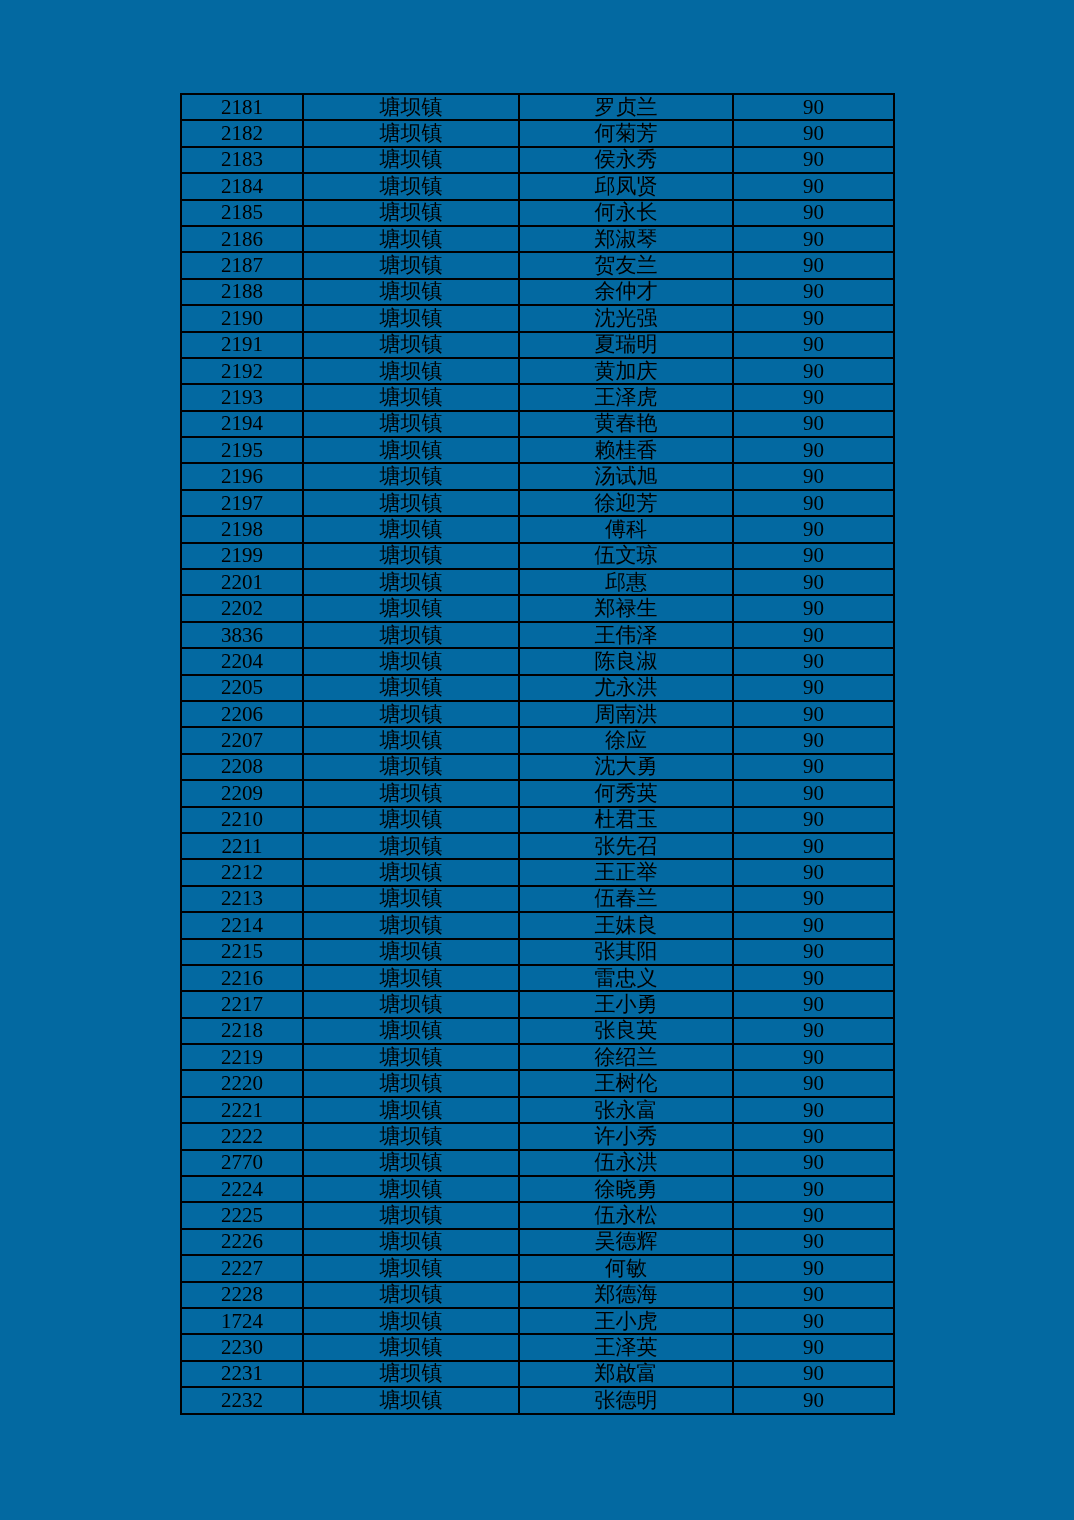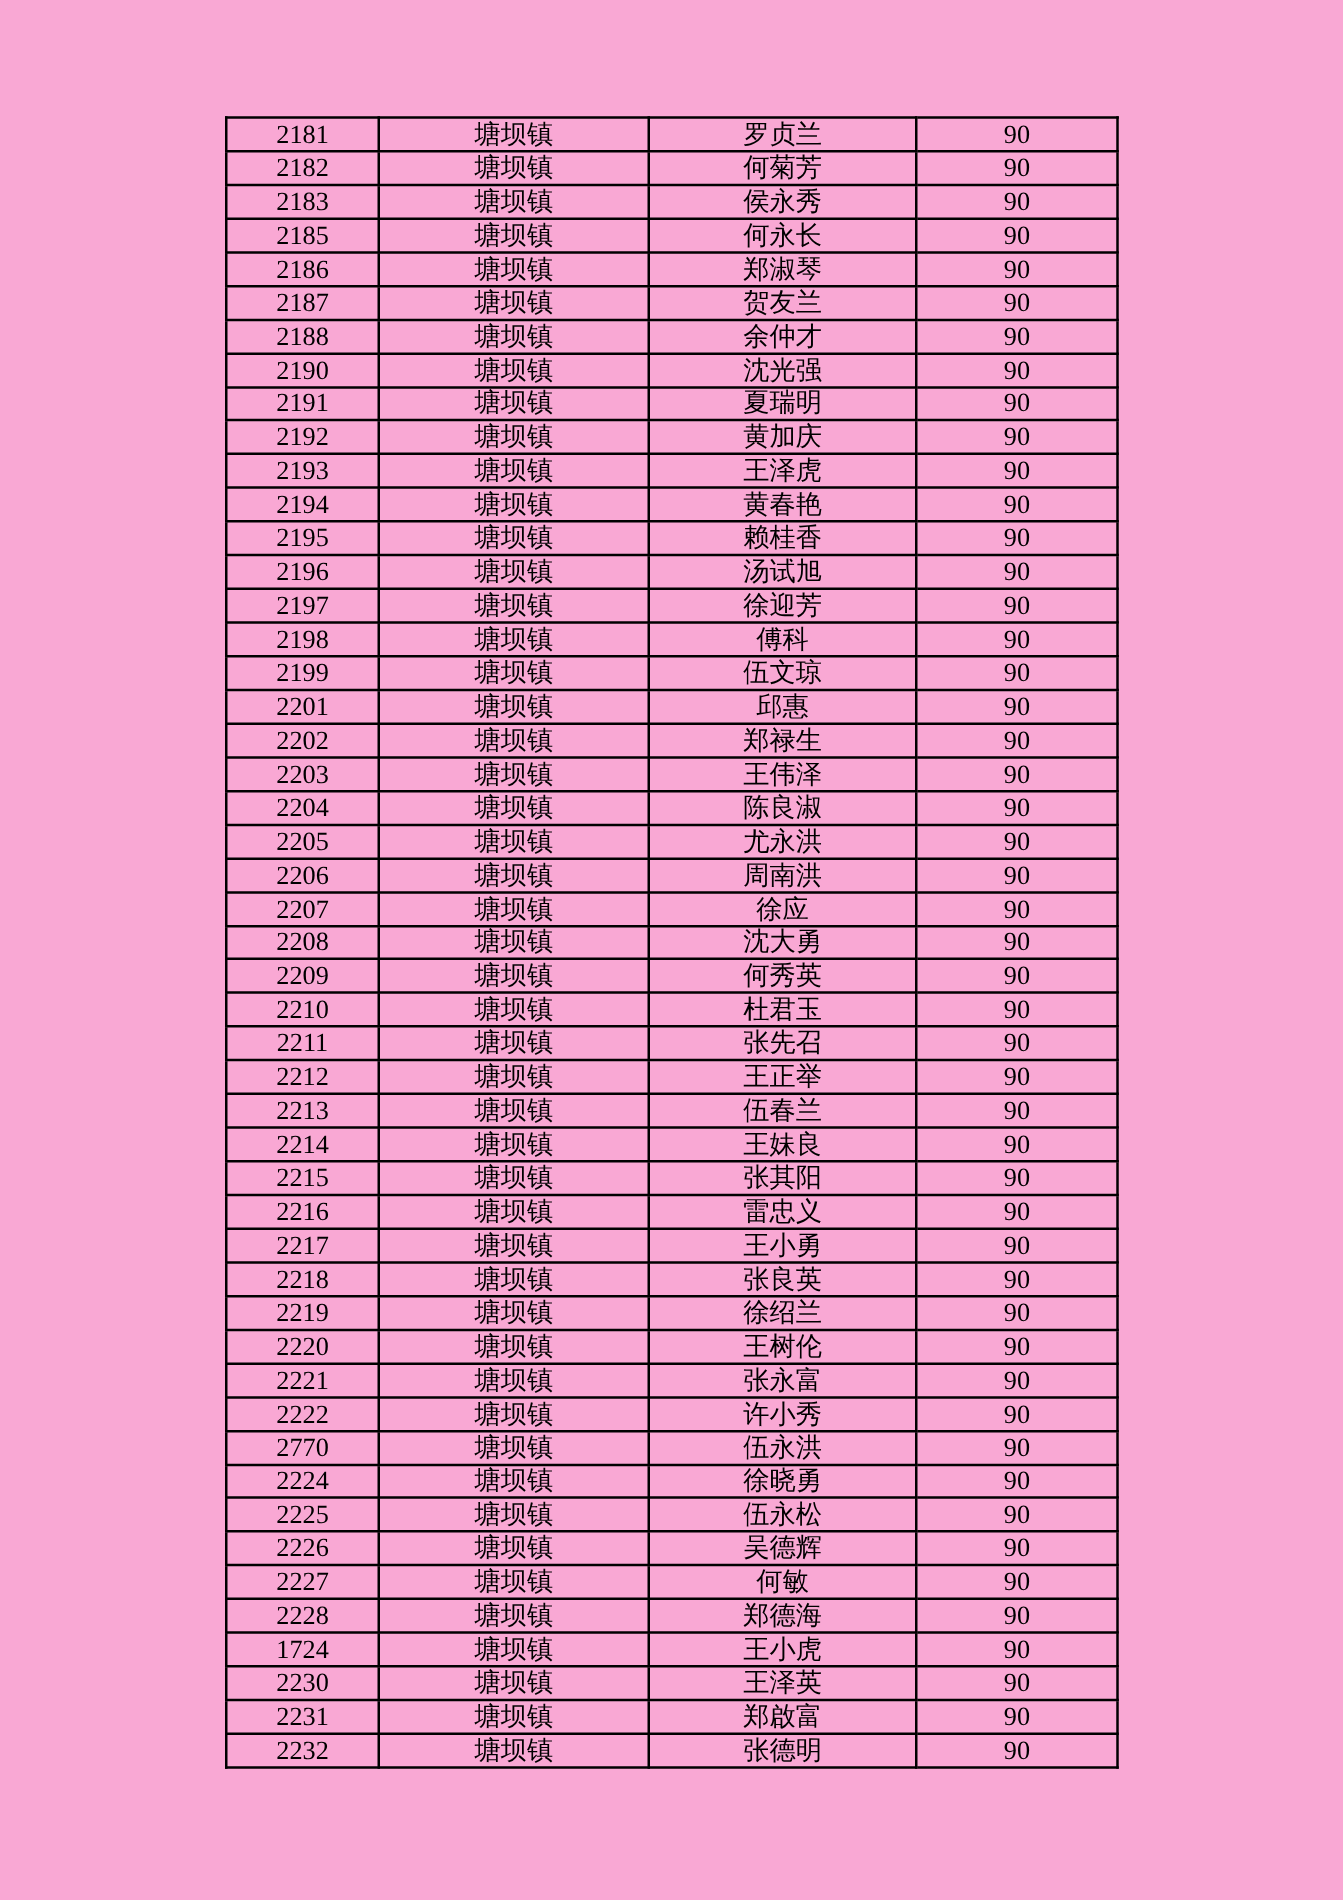--- a/index.html
+++ b/index.html
@@ -13,21 +13,21 @@
     height: 1520px;
     overflow: hidden;
     font-family: "Liberation Serif", "DejaVu Serif", serif;
     color: #000000;
   }
   .page {
     position: absolute;
     left: 0; top: 0;
     width: 1074px;
     height: 1520px;
-    background: #f9a8d4;
+    background: #0369a1;
   }
   table.score-table {
     position: absolute;
     left: 180px;
     top: 93px;
     width: 713px;
     height: 1322px;
     border-collapse: collapse;
     table-layout: fixed;
     font-size: 21px;
@@ -70,20 +70,26 @@
     <td>何菊芳</td>
     <td>90</td>
   </tr>
         <tr>
     <td>2183</td>
     <td>塘坝镇</td>
     <td>侯永秀</td>
     <td>90</td>
   </tr>
         <tr>
+    <td>2184</td>
+    <td>塘坝镇</td>
+    <td>邱凤贤</td>
+    <td>90</td>
+  </tr>
+        <tr>
     <td>2185</td>
     <td>塘坝镇</td>
     <td>何永长</td>
     <td>90</td>
   </tr>
         <tr>
     <td>2186</td>
     <td>塘坝镇</td>
     <td>郑淑琴</td>
     <td>90</td>
@@ -166,21 +172,21 @@
     <td>邱惠</td>
     <td>90</td>
   </tr>
         <tr>
     <td>2202</td>
     <td>塘坝镇</td>
     <td>郑禄生</td>
     <td>90</td>
   </tr>
         <tr>
-    <td>2203</td>
+    <td>3836</td>
     <td>塘坝镇</td>
     <td>王伟泽</td>
     <td>90</td>
   </tr>
         <tr>
     <td>2204</td>
     <td>塘坝镇</td>
     <td>陈良淑</td>
     <td>90</td>
   </tr>

